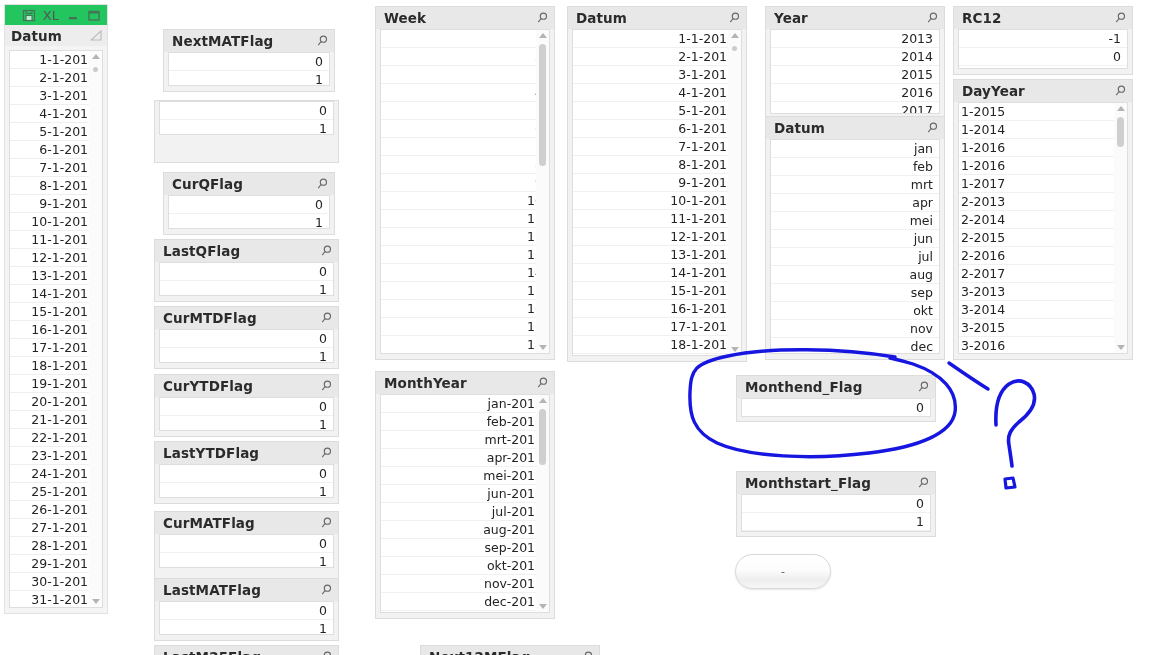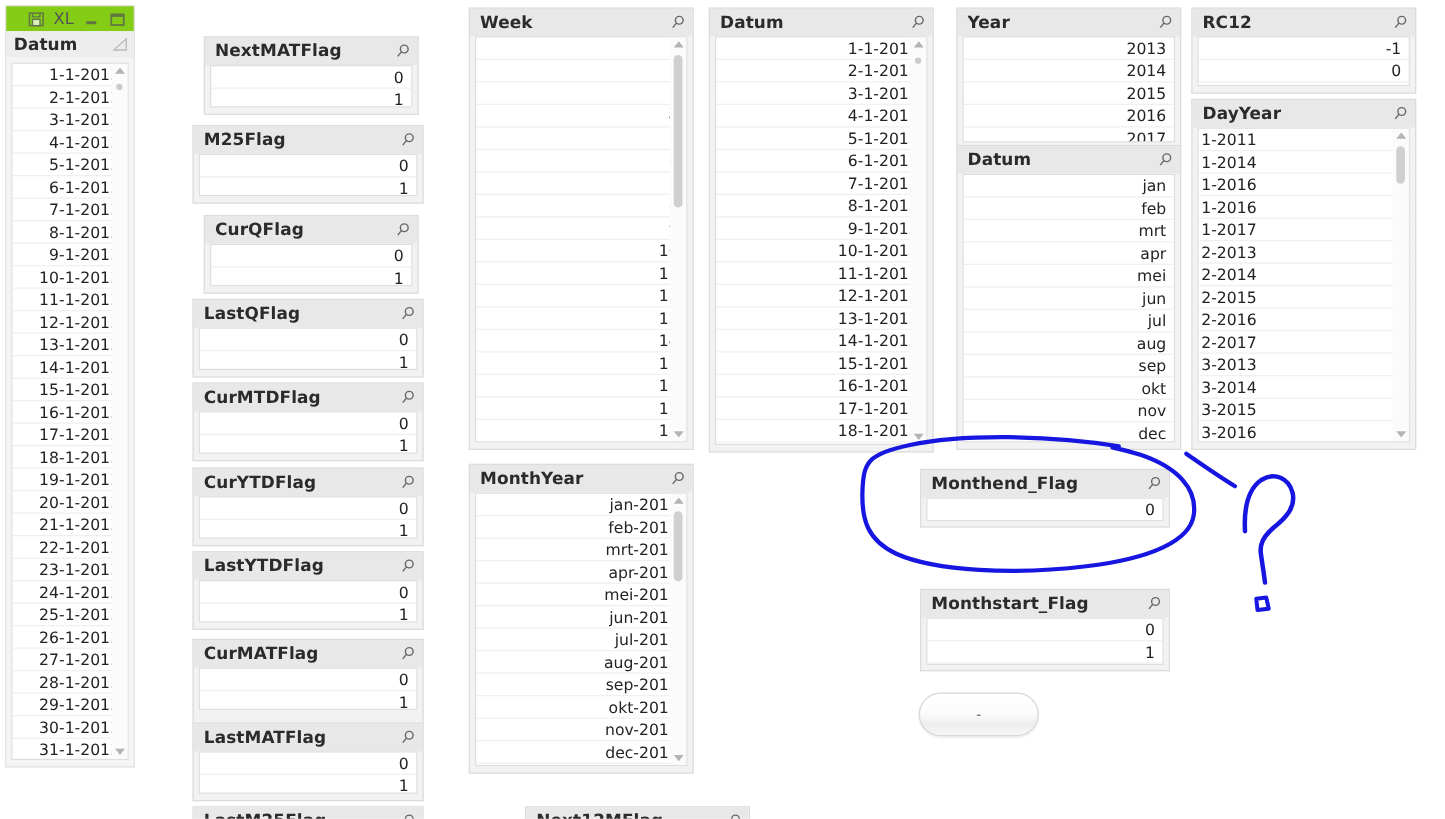--- a/index.html
+++ b/index.html
@@ -41,21 +41,21 @@
   .tri{width:0;height:0;border-left:4px solid transparent;border-right:4px solid transparent;}
   .tri.up{border-bottom:5px solid #b4b4b4;}
   .tri.dn{border-top:5px solid #b4b4b4;}
   .vscroll .thumb{position:absolute;left:3px;width:7px;border-radius:4px;background:#cfcfcf;}
   .vscroll .dot{position:absolute;left:4px;width:5px;height:5px;border-radius:50%;background:#cbcbcb;}
 
   
   #datum-panel{position:absolute;left:4px;top:4px;width:104px;height:610px;
     background:#f4f4f4;border:1px solid #e2e2e2;box-sizing:border-box;}
   #datum-caption{height:20px;display:flex;align-items:center;justify-content:flex-end;
-    padding-right:6px;gap:7px;background:#84cc16;}
+    padding-right:6px;gap:7px;background:#22c55e;}
   #datum-caption .ic{width:14px;height:13px;opacity:.72;}
   #datum-head{height:21px;display:flex;align-items:center;padding:0 4px 0 6px;
     background:#ededed;box-sizing:border-box;}
   #datum-head .lb-title{font-size:13.5px;}
   #datum-sort{width:13px;height:12px;opacity:.6;}
   #datum-body{position:absolute;left:4px;right:4px;top:45px;bottom:5px;
     background:#fff;border:1px solid #dedede;box-sizing:border-box;overflow:hidden;}
   #datum-body .row{border-bottom:1px solid #efefef;}
 
   
@@ -154,27 +154,20 @@
         </svg>
       </div>
       <div class="lb-body" style="height:34px;">
         <div class="rows">
           <div class="row">0</div>
           <div class="row">1</div>
         </div>
       </div>
     </div>
     <div class="lb" style="left:154px;top:100px;width:185px;height:63px;">
-      <div class="lb-head">
-        <span class="lb-title">M25Flag</span>
-        <svg class="magnifier" viewBox="0 0 12 12">
-          <circle cx="7.4" cy="4.2" r="3.1" fill="none" stroke="#444" stroke-width="1.15"></circle>
-          <line x1="5.1" y1="6.5" x2="2.2" y2="10.1" stroke="#444" stroke-width="1.15"></line>
-        </svg>
-      </div>
       <div class="lb-body" style="height:34px;">
         <div class="rows">
           <div class="row">0</div>
           <div class="row">1</div>
         </div>
       </div>
     </div>
     <div class="lb" style="left:163px;top:172px;width:172px;height:63px;">
       <div class="lb-head">
         <span class="lb-title">CurQFlag</span>
@@ -513,21 +506,21 @@
 <div class="lb" id="lb-dayyear" style="left:953px;top:79px;width:180px;height:281px;">
   <div class="lb-head">
     <span class="lb-title">DayYear</span>
     <svg class="magnifier" viewBox="0 0 12 12">
       <circle cx="7.4" cy="4.2" r="3.1" fill="none" stroke="#444" stroke-width="1.15"></circle>
       <line x1="5.1" y1="6.5" x2="2.2" y2="10.1" stroke="#444" stroke-width="1.15"></line>
     </svg>
   </div>
   <div class="lb-body" style="height:252px;">
     <div class="rows">
-        <div class="row left">1-2011</div>
+        <div class="row left">1-2015</div>
         <div class="row left">1-2014</div>
         <div class="row left">1-2016</div>
         <div class="row left">1-2016</div>
         <div class="row left">1-2017</div>
         <div class="row left">2-2013</div>
         <div class="row left">2-2014</div>
         <div class="row left">2-2015</div>
         <div class="row left">2-2016</div>
         <div class="row left">2-2017</div>
         <div class="row left">3-2013</div>

